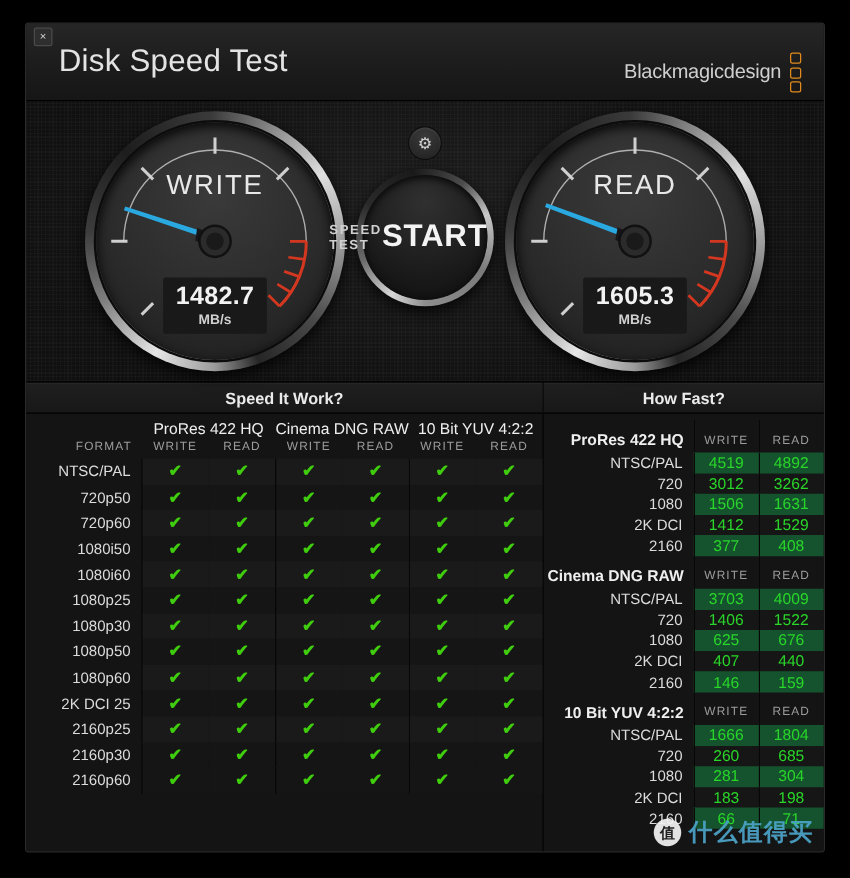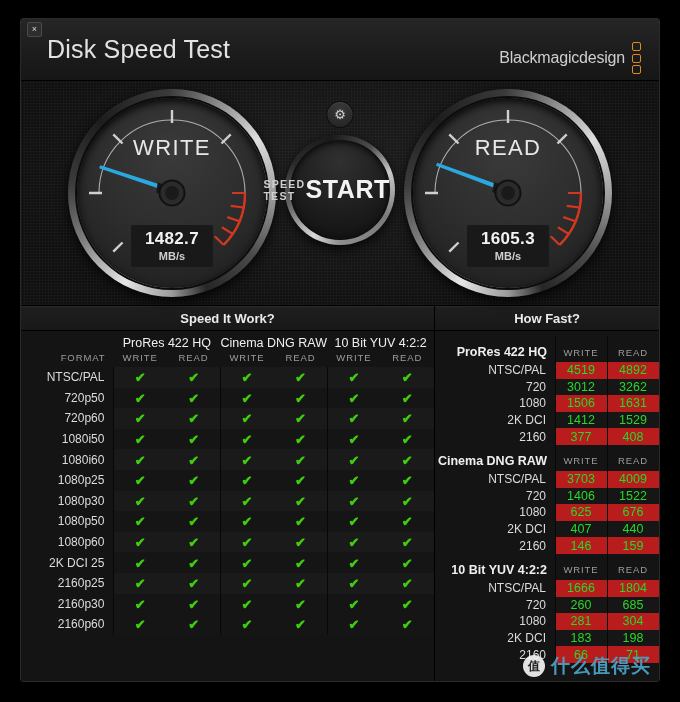--- a/index.html
+++ b/index.html
@@ -87,21 +87,21 @@
     font-size: 22px; color: #e8e8e8; letter-spacing: 1.4px;
   }
   .readout {
     position: absolute; left: 50%; transform: translateX(-50%);
     bottom: 21px;
     min-width: 82px; padding: 4px 10px 5px;
     background: #191919;
     border-radius: 2px;
     text-align: center;
   }
-  .readout-value { font-size: 17px; font-weight: bold; color: #f2f2f2; letter-spacing: .3px; }
+  .readout-value { font-size: 20px; font-weight: bold; color: #f2f2f2; letter-spacing: .3px; }
   .readout-unit  { font-size: 11px; font-weight: bold; color: #d0d0d0; margin-top: 1px; }
   
   #gear-btn {
     position: absolute; left: 50%; transform: translateX(-50%); top: 21px;
     width: 25px; height: 25px; border-radius: 50%;
     background: radial-gradient(circle at 50% 30%, #3a3a3a, #202020);
     box-shadow: 0 0 0 1px #0d0d0d, inset 0 1px 2px rgba(255,255,255,.10);
     display: flex; align-items: center; justify-content: center;
     color: #cfcfcf; font-size: 13px; cursor: pointer;
   }
@@ -164,21 +164,21 @@
   .fgrp-title {
     font-size: 12.5px; font-weight: bold; color: #efefef;
     text-align: right; padding-right: 8px; padding-top: 9px; padding-bottom: 3px;
   }
   .fsub {
     font-size: 9.5px; color: #9d9d9d; letter-spacing: .9px;
     text-align: center; padding-top: 9px; padding-bottom: 3px;
   }
   .fname { font-size: 12px; color: #dcdcdc; text-align: right; padding-right: 9px; height: 16.6px; }
   .fval  { font-size: 12.5px; color: #29d629; text-align: center; width: 52px; height: 16.6px; }
-  tr.fodd .fval { background: #b91c1c; }
+  tr.fodd .fval { background: #14532d; }
   tr.feven .fval { background: #161616; }
   td.fsep { box-shadow: inset 1px 0 0 #070707; }
   
   #watermark {
     position: absolute; right: 8px; bottom: 2px;
     display: flex; align-items: center; gap: 6px; opacity: .93;
   }
   #wm-logo {
     width: 22px; height: 22px; border-radius: 50%;
     background: #f2f2f2; color: #222;

